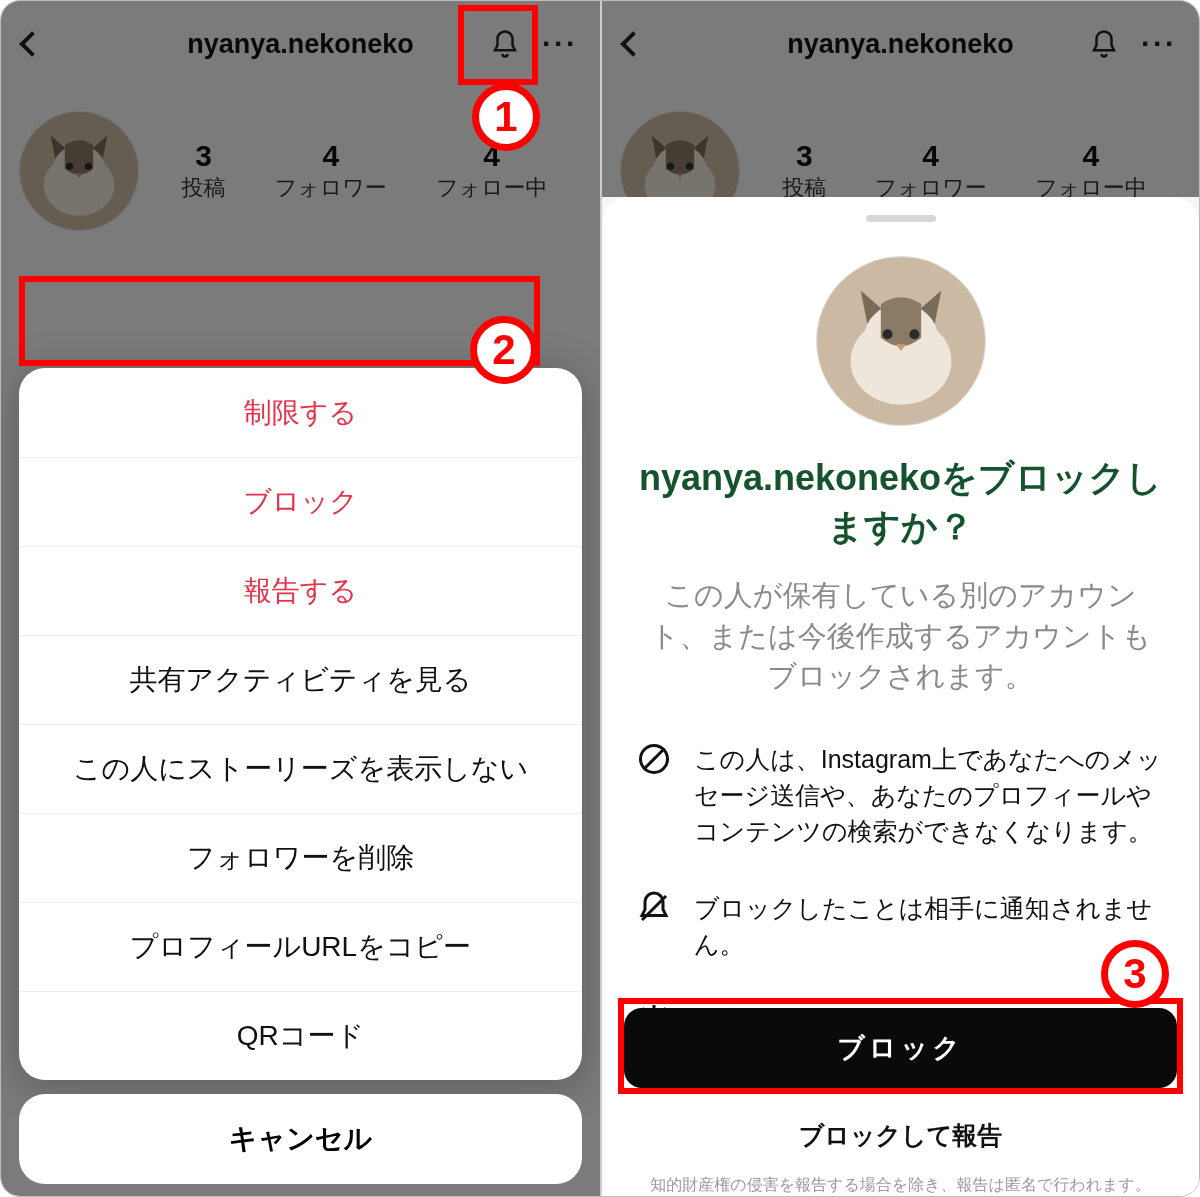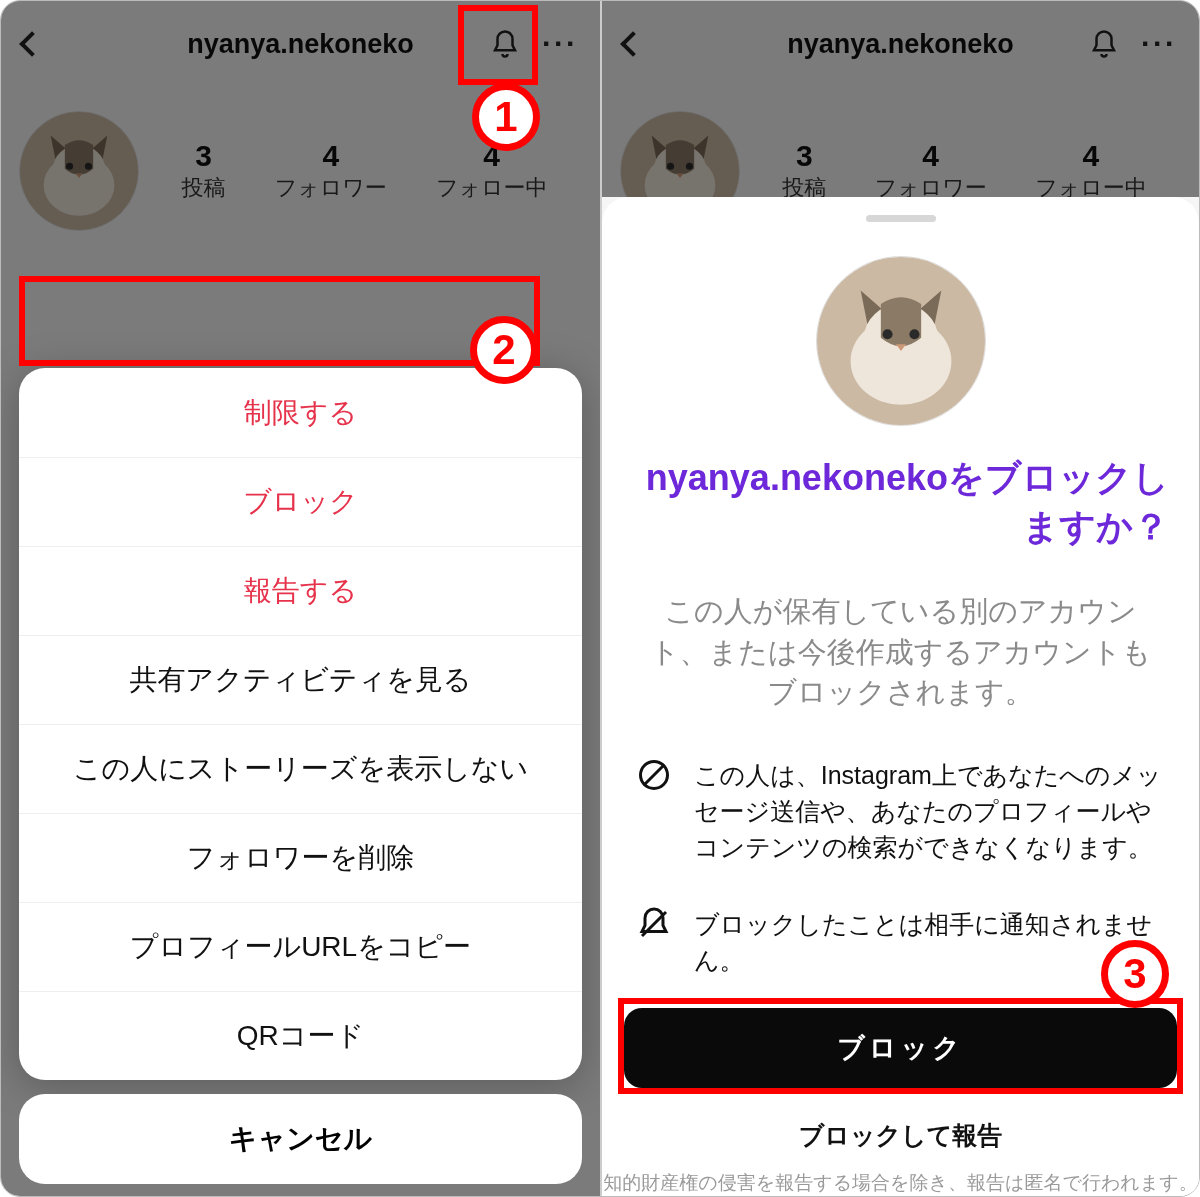--- a/index.html
+++ b/index.html
@@ -32,30 +32,30 @@
   .sheet-card { background: #fff; border-radius: 26px; overflow: hidden; box-shadow: 0 6px 40px rgba(0,0,0,0.25); }
   .sheet-item { height: 89px; display: flex; align-items: center; justify-content: center; font-size: 28px; color: #111; border-top: 1px solid #eee; }
   .sheet-item:first-child { border-top: none; }
   .sheet-item.danger { color: #e6324b; font-weight: 500; }
   .sheet-cancel { margin-top: 14px; background: #fff; border-radius: 26px; height: 90px; display: flex; align-items: center; justify-content: center; font-size: 28px; font-weight: 600; }
 
   
   .confirm-sheet { position: absolute; left: 0; right: 0; bottom: 0; top: 196px; background: #fff; border-radius: 26px 26px 0 0; padding: 18px 30px 0; }
   .grabber { width: 70px; height: 7px; background: #d7d7d7; border-radius: 5px; margin: 0 auto 34px; }
   .avatar-lg { width: 170px; height: 170px; border-radius: 50%; overflow: hidden; margin: 0 auto 28px; border: 1px solid #ddd; }
-  .confirm-title { font-size: 36px; font-weight: 800; text-align: right; line-height: 1.35; margin-bottom: 40px; color: #6d28d9; }
+  .confirm-title { font-size: 36px; font-weight: 800; text-align: center; line-height: 1.35; margin-bottom: 24px; color: #14532d; }
   .confirm-sub { font-size: 29px; color: #8a8a8a; text-align: center; line-height: 1.4; margin-bottom: 44px; padding: 0 4px; }
   .info-list { display: flex; flex-direction: column; gap: 40px; padding: 0 4px; }
   .info-row { display: flex; gap: 22px; }
   .info-icon { width: 36px; height: 36px; flex: none; }
   .info-text { flex: 1; font-size: 25px; color: #111; line-height: 1.45; }
   .confirm-actions { position: absolute; left: 22px; right: 22px; bottom: 28px; }
   .btn-primary { background: #0a0a0a; color: #fff; height: 80px; border-radius: 18px; display: flex; align-items: center; justify-content: center; font-size: 27px; font-weight: 700; letter-spacing: 4px; }
   .btn-secondary { height: 70px; display: flex; align-items: center; justify-content: center; font-size: 25px; font-weight: 700; margin-top: 12px; color: #111; }
-  .disclaimer { position: absolute; left: 0; right: 0; bottom: 2px; text-align: center; font-size: 19px; color: #9a9a9a; }
+  .disclaimer { position: absolute; left: 0; right: 0; bottom: 2px; text-align: center; font-size: 16px; color: #9a9a9a; }
 
   
   .callout { position: absolute; border: 6px solid #ff0000; }
   .badge { position: absolute; width: 68px; height: 68px; border: 7px solid #ff0000; border-radius: 50%; background: #fff; display: flex; align-items: center; justify-content: center; font-size: 42px; font-weight: 900; color: #ff0000; font-family: Arial, sans-serif; }
 </style>
 </head>
 <body>
 
 <div class="container">
 

